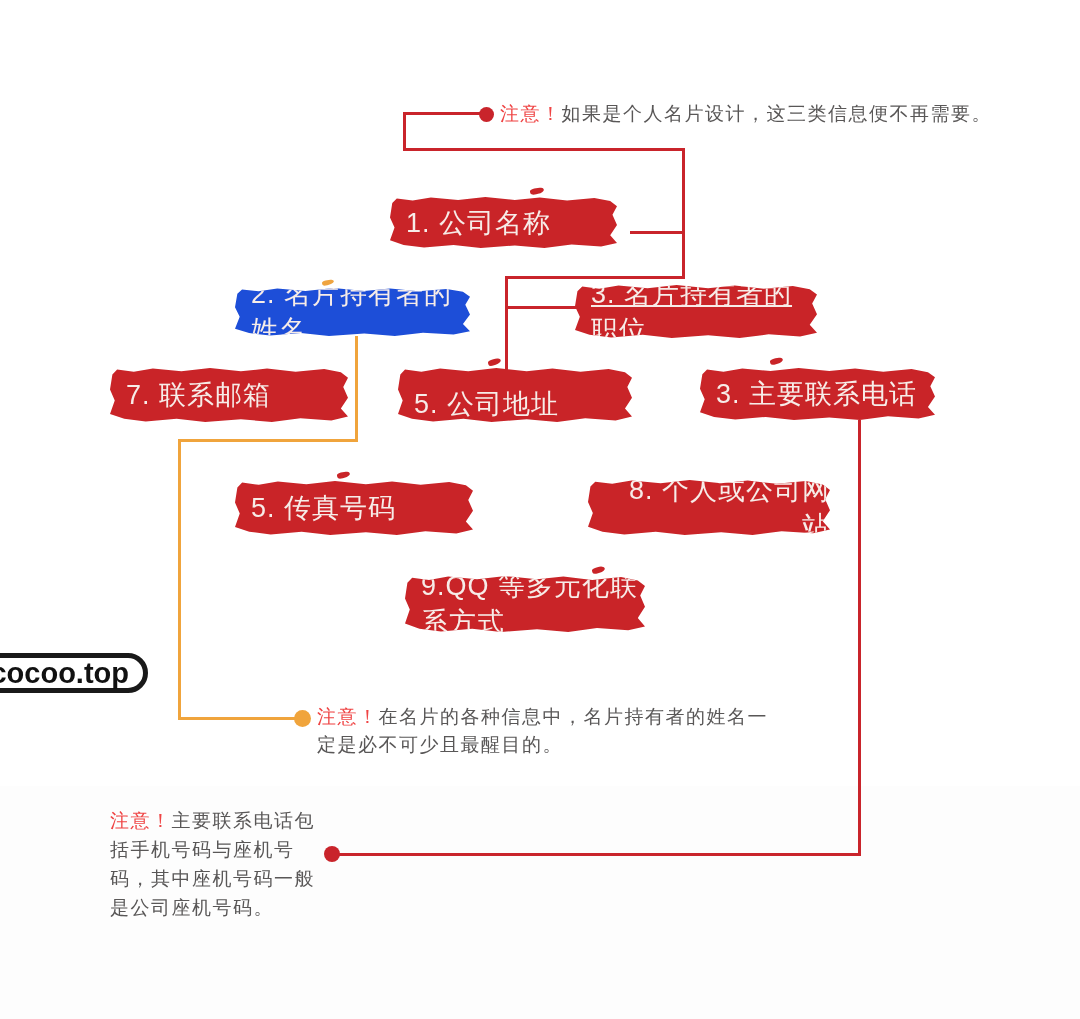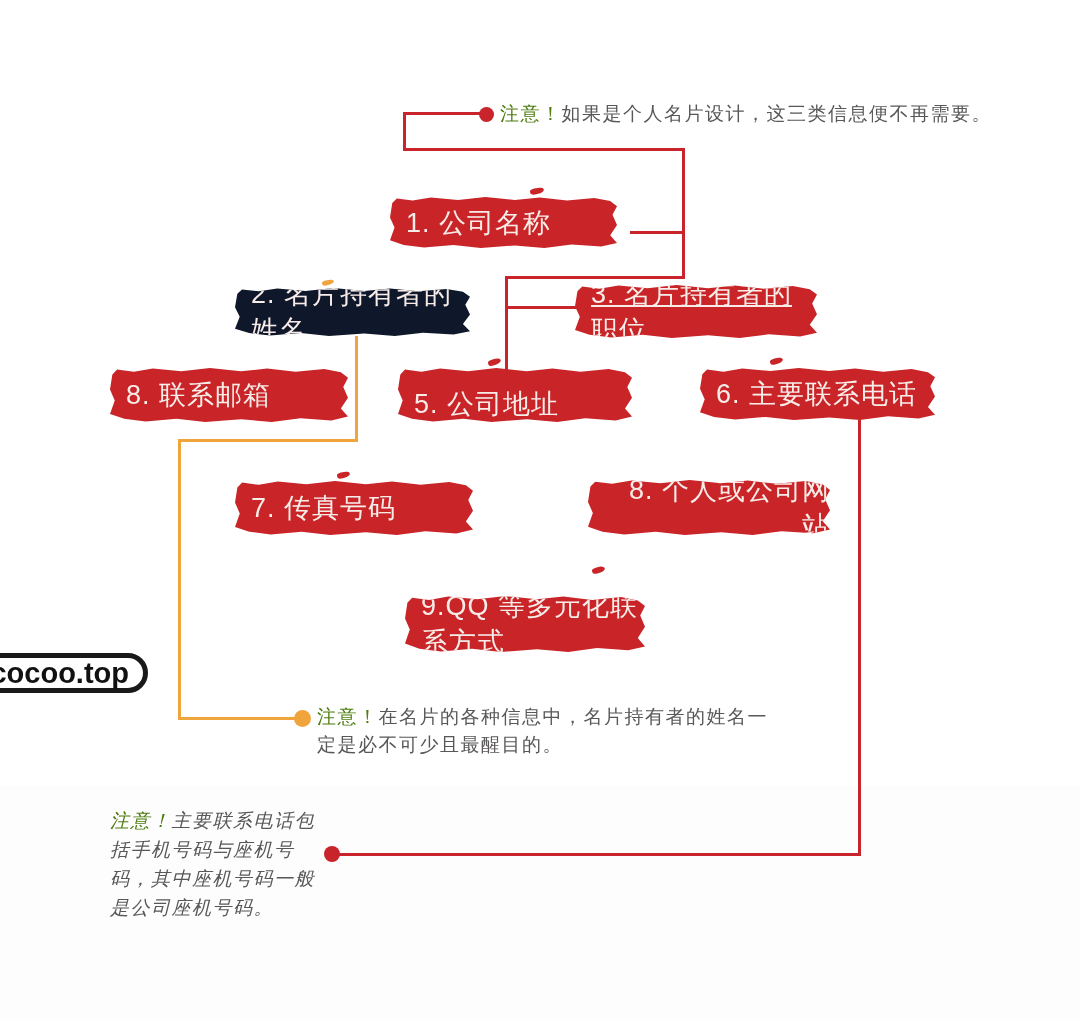--- a/index.html
+++ b/index.html
@@ -13,39 +13,39 @@
   
   .stamp{
     position:absolute;
     display:flex;align-items:center;
     padding-left:16px;box-sizing:border-box;
     color:#f7ece8;
     font-size:27px;letter-spacing:1px;
     clip-path:polygon(1% 12%,3% 3%,10% 7%,18% 1%,30% 6%,42% 0%,55% 6%,66% 1%,78% 7%,90% 2%,97% 8%,100% 18%,98% 35%,100% 55%,97% 75%,100% 90%,93% 97%,80% 93%,68% 100%,55% 95%,40% 100%,28% 94%,15% 99%,6% 94%,0% 85%,2% 60%,0% 40%);
   }
   .stamp-red{background:#c92428;}
-  .stamp-orange{background:#0f172a;}
+  .stamp-orange{background:#1d4ed8;}
   .speck{position:absolute;border-radius:40% 60% 55% 45%;}
   .speck-red{background:#c92428;}
   .speck-orange{background:#efa440;}
 
   
   .line{position:absolute;}
   .line-red{background:#c9242b;}
   .line-orange{background:#f0a43c;}
   .dot{position:absolute;border-radius:50%;}
   .dot-red{background:#c9242b;}
   .dot-orange{background:#f0a43c;}
 
   
   .note{
     position:absolute;color:#595757;
     font-size:19px;line-height:28px;letter-spacing:1.5px;
   }
-  .note .accent{color:#4d7c0f;margin-top:40px;}
+  .note .accent{color:#ef4444;margin-top:40px;}
 
   
   .logo{
     position:absolute;left:-36px;top:653px;
     width:184px;height:40px;
     border:5px solid #191919;border-radius:30px;
     display:flex;align-items:center;justify-content:flex-end;
     padding-right:14px;box-sizing:border-box;
     background:#ffffff;
   }
@@ -81,52 +81,52 @@
 <div class="stamp stamp-red" style="left:390px;top:197px;width:227px;height:51px;">
   <span>1. 公司名称</span>
 </div>
 <div class="stamp stamp-orange" style="left:235px;top:288px;width:235px;height:48px;">
   <span>2. 名片持有者的姓名</span>
 </div>
 <div class="stamp stamp-red" style="left:575px;top:285px;width:242px;height:53px;text-decoration:underline;">
   <span>3. 名片持有者的职位</span>
 </div>
 <div class="stamp stamp-red" style="left:110px;top:368px;width:238px;height:54px;">
-  <span>8. 联系邮箱</span>
+  <span>7. 联系邮箱</span>
 </div>
 <div class="stamp stamp-red" style="left:398px;top:368px;width:234px;height:54px;align-items:flex-end;">
   <span>5. 公司地址</span>
 </div>
 <div class="stamp stamp-red" style="left:700px;top:368px;width:235px;height:52px;">
-  <span>6. 主要联系电话</span>
+  <span>3. 主要联系电话</span>
 </div>
 <div class="stamp stamp-red" style="left:235px;top:481px;width:238px;height:54px;">
-  <span>7. 传真号码</span>
+  <span>5. 传真号码</span>
 </div>
 <div class="stamp stamp-red" style="left:588px;top:480px;width:242px;height:55px;text-align:right;">
   <span>8. 个人或公司网站</span>
 </div>
-<div class="stamp stamp-red" style="left:405px;top:576px;width:240px;height:56px;margin-top:20px;">
+<div class="stamp stamp-red" style="left:405px;top:576px;width:240px;height:56px;">
   <span>9.QQ 等多元化联系方式</span>
 </div>
 
 <div class="speck speck-red" style="left:530px;top:188px;width:14px;height:6px;transform:rotate(-14deg);"></div>
 <div class="speck speck-red" style="left:488px;top:359px;width:13px;height:6px;transform:rotate(-18deg);"></div>
 <div class="speck speck-red" style="left:770px;top:358px;width:13px;height:6px;transform:rotate(-16deg);"></div>
 <div class="speck speck-red" style="left:337px;top:472px;width:13px;height:6px;transform:rotate(-15deg);"></div>
 <div class="speck speck-red" style="left:592px;top:567px;width:13px;height:6px;transform:rotate(-17deg);"></div>
 <div class="speck speck-orange" style="left:322px;top:280px;width:12px;height:5px;transform:rotate(-15deg);"></div>
 
 <div class="note" style="left:500px;top:100px;width:570px;white-space:nowrap;">
   <span class="accent">注意！</span><span>如果是个人名片设计，这三类信息便不再需要。</span>
 </div>
 
 <div class="note" style="left:317px;top:703px;width:462px;">
   <span class="accent">注意！</span><span>在名片的各种信息中，名片持有者的姓名一定是必不可少且最醒目的。</span>
 </div>
 
-<div class="note" style="left:110px;top:806px;width:212px;line-height:29px;font-style:italic;">
+<div class="note" style="left:110px;top:806px;width:212px;line-height:29px;">
   <span class="accent">注意！</span><span>主要联系电话包括手机号码与座机号码，其中座机号码一般是公司座机号码。</span>
 </div>
 
 <div class="logo">
   <span>cocoo.top</span>
 </div>
 
 </body></html>

